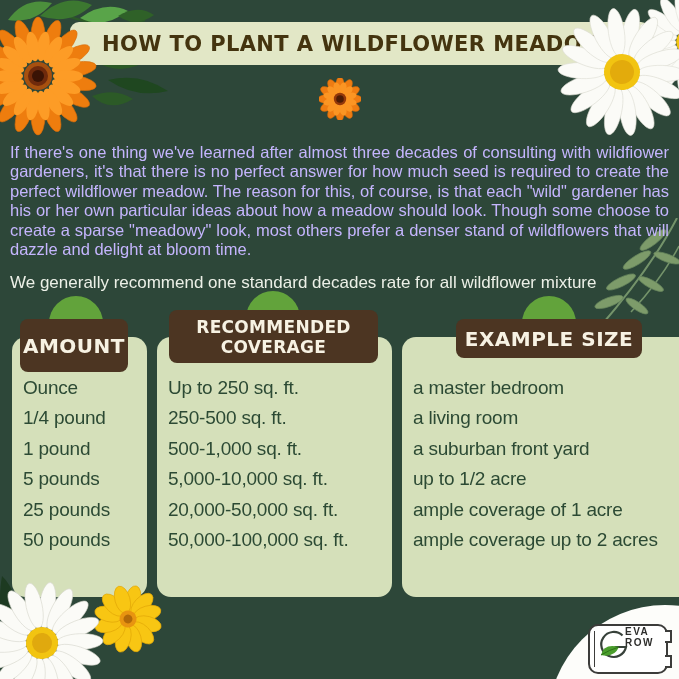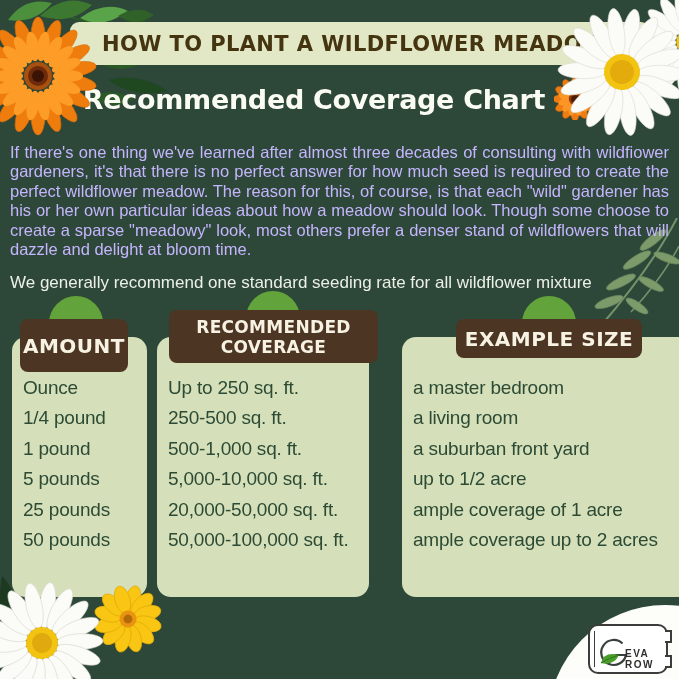--- a/index.html
+++ b/index.html
@@ -27,32 +27,32 @@
   .pill{position:absolute;background:#4c3522;border-radius:8px;z-index:3;display:flex;
         align-items:center;justify-content:center;text-align:center;color:#f7f2e3;
         font-family:"DejaVu Sans",sans-serif;font-weight:bold;}
   .pill.h1{left:20px;top:319px;width:108px;height:53px;font-size:20px;letter-spacing:.5px;}
   .pill.h2{left:169px;top:310px;width:209px;height:53px;font-size:17px;line-height:20px;
            letter-spacing:.3px;padding:0 18px;box-sizing:border-box;}
   .pill.h3{left:456px;top:319px;width:186px;height:39px;font-size:20px;letter-spacing:.5px;}
   .panel{position:absolute;top:337px;height:260px;background:#d5e0ba;border-radius:14px;z-index:2;
          box-sizing:border-box;padding:36px 0 0 11px;}
   .panel.p1{left:12px;width:135px;}
-  .panel.p2{left:157px;width:212px;}
+  .panel.p2{left:157px;width:235px;}
   .panel.p3{left:402px;width:320px;}
   .row{height:30.4px;line-height:30.4px;font-size:19px;color:#2c4a34;letter-spacing:-0.2px;
        white-space:nowrap;}
   
   .deco{position:absolute;}
   .z1{z-index:1}.z3{z-index:3}
   .white-blob{position:absolute;left:548px;top:605px;width:234px;height:234px;border-radius:50%;
               background:#fdfdfa;z-index:2;}
   
   .logo{position:absolute;left:588px;top:624px;width:80px;height:50px;z-index:4;background:#fff;
-        border:2.5px solid #3c3c3a;border-radius:10px;display:flex;align-items:flex-end;
+        border:2.5px solid #3c3c3a;border-radius:10px;display:flex;align-items:flex-start;
         padding:2px 3px 2px 8px;box-sizing:border-box;}
   .logo-inner-line{position:absolute;left:4px;top:5px;bottom:5px;width:0;border-left:1.5px solid #3c3c3a;}
   .logo-tab{position:absolute;right:-6px;width:5px;height:9px;border:2px solid #3c3c3a;
             border-left:none;background:#fff;}
   .logo-tab.t{top:4px}.logo-tab.b{bottom:4px}
   .logo-text{display:flex;flex-direction:column;margin-left:-7px;margin-top:-2px;}
   .logo-text span{font-size:10px;font-weight:bold;letter-spacing:1.5px;color:#2e2e2c;line-height:11px;}
 </style>
 </head>
 <body>
@@ -165,21 +165,20 @@
         <use href="#pW1" transform="rotate(280)"></use>
       <use href="#pW1" transform="rotate(300)"></use>
         <use href="#pW1" transform="rotate(320)"></use>
         <use href="#pW1" transform="rotate(340)"></use>
       <circle r="18" fill="#f2c411"></circle>
         <circle r="12" fill="#e3ab0c"></circle>
     </g>
   </svg>
 
   <div class="subtitle-row">
-    <span class="txt">Recommended Coverage Chart</span>
     <svg width="42" height="42" viewBox="0 0 42 42">
       <defs>
         <ellipse id="pC" cx="0" cy="-14" rx="4.2" ry="8" fill="#ee7c12" stroke="#c96408" stroke-width="0.5"></ellipse>
         <ellipse id="pC2" cx="0" cy="-10.5" rx="3.6" ry="6.5" fill="#fb9523"></ellipse>
       </defs>
       <g transform="translate(21,21)">
         <use href="#pC"></use>
           <use href="#pC" transform="rotate(30)"></use>
           <use href="#pC" transform="rotate(60)"></use>
         <use href="#pC" transform="rotate(90)"></use>
@@ -203,21 +202,21 @@
         <use href="#pC2" transform="rotate(285)"></use>
           <use href="#pC2" transform="rotate(315)"></use>
           <use href="#pC2" transform="rotate(345)"></use>
         <circle r="6.2" fill="#93380a"></circle>
           <circle r="3.8" fill="#4e1c05"></circle>
       </g>
     </svg>
   </div>
 
   <p class="intro">If there's one thing we've learned after almost three decades of consulting with wildfiower gardeners, it's that there is no perfect answer for how much seed is required to create the perfect wildflower meadow. The reason for this, of course, is that each "wild" gardener has his or her own particular ideas about how a meadow should look. Though some choose to create a sparse "meadowy" look, most others prefer a denser stand of wildflowers that will dazzle and delight at bloom time.</p>
-  <p class="note">We generally recommend one standard seeding rate for all wildflower mixture</p>
+  <p class="note">We generally recommend one standard decades rate for all wildflower mixture</p>
 
   <svg class="deco z1" style="left:593px;top:218px" width="86" height="112" viewBox="0 0 86 112">
     <path d="M84,0 Q58,50 6,110" stroke="#74936a" stroke-width="2" fill="none"></path>
     <path d="M86,28 Q68,62 38,94" stroke="#74936a" stroke-width="1.6" fill="none"></path>
     <g fill="#7d9b6a" stroke="#66855c" stroke-width="0.7">
       <ellipse cx="0" cy="0" rx="4.5" ry="16" transform="translate(60,22) rotate(52)"></ellipse>
       <ellipse cx="0" cy="0" rx="4.5" ry="16" transform="translate(44,42) rotate(58)"></ellipse>
       <ellipse cx="0" cy="0" rx="4.5" ry="16" transform="translate(28,64) rotate(64)"></ellipse>
       <ellipse cx="0" cy="0" rx="4.5" ry="15" transform="translate(16,84) rotate(70)"></ellipse>
       <ellipse cx="0" cy="0" rx="4" ry="14" transform="translate(74,40) rotate(110)"></ellipse>

